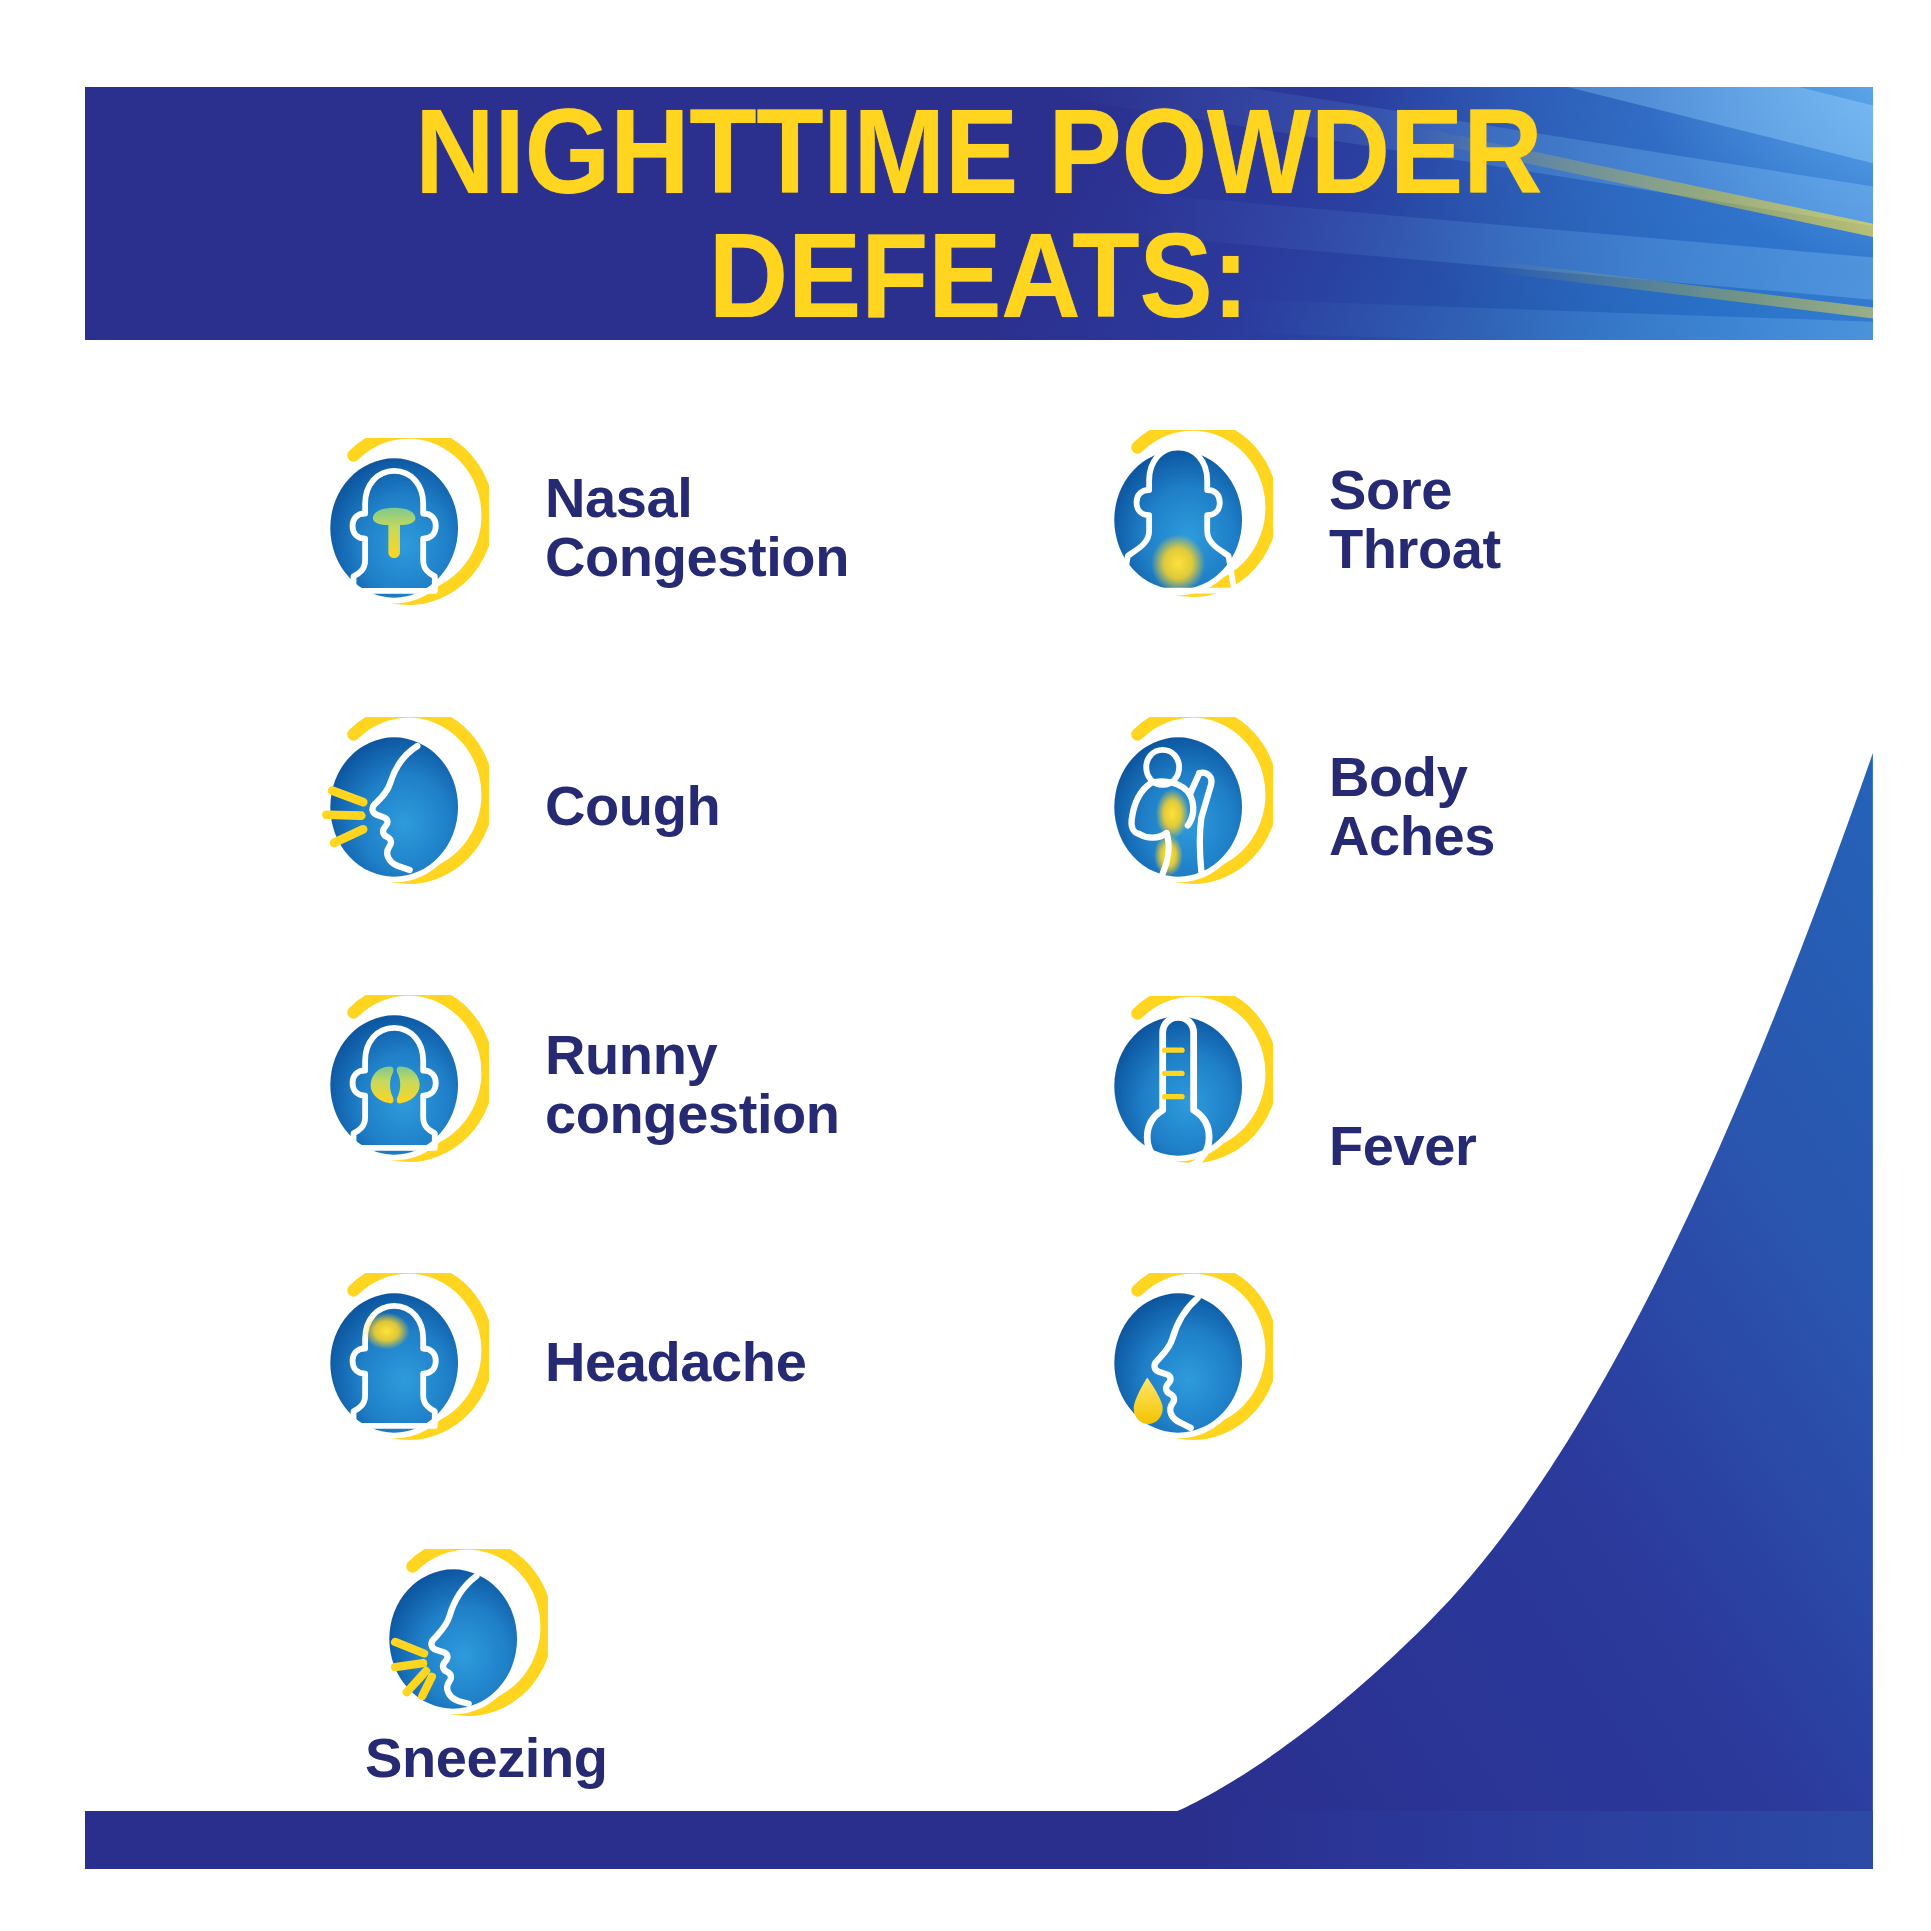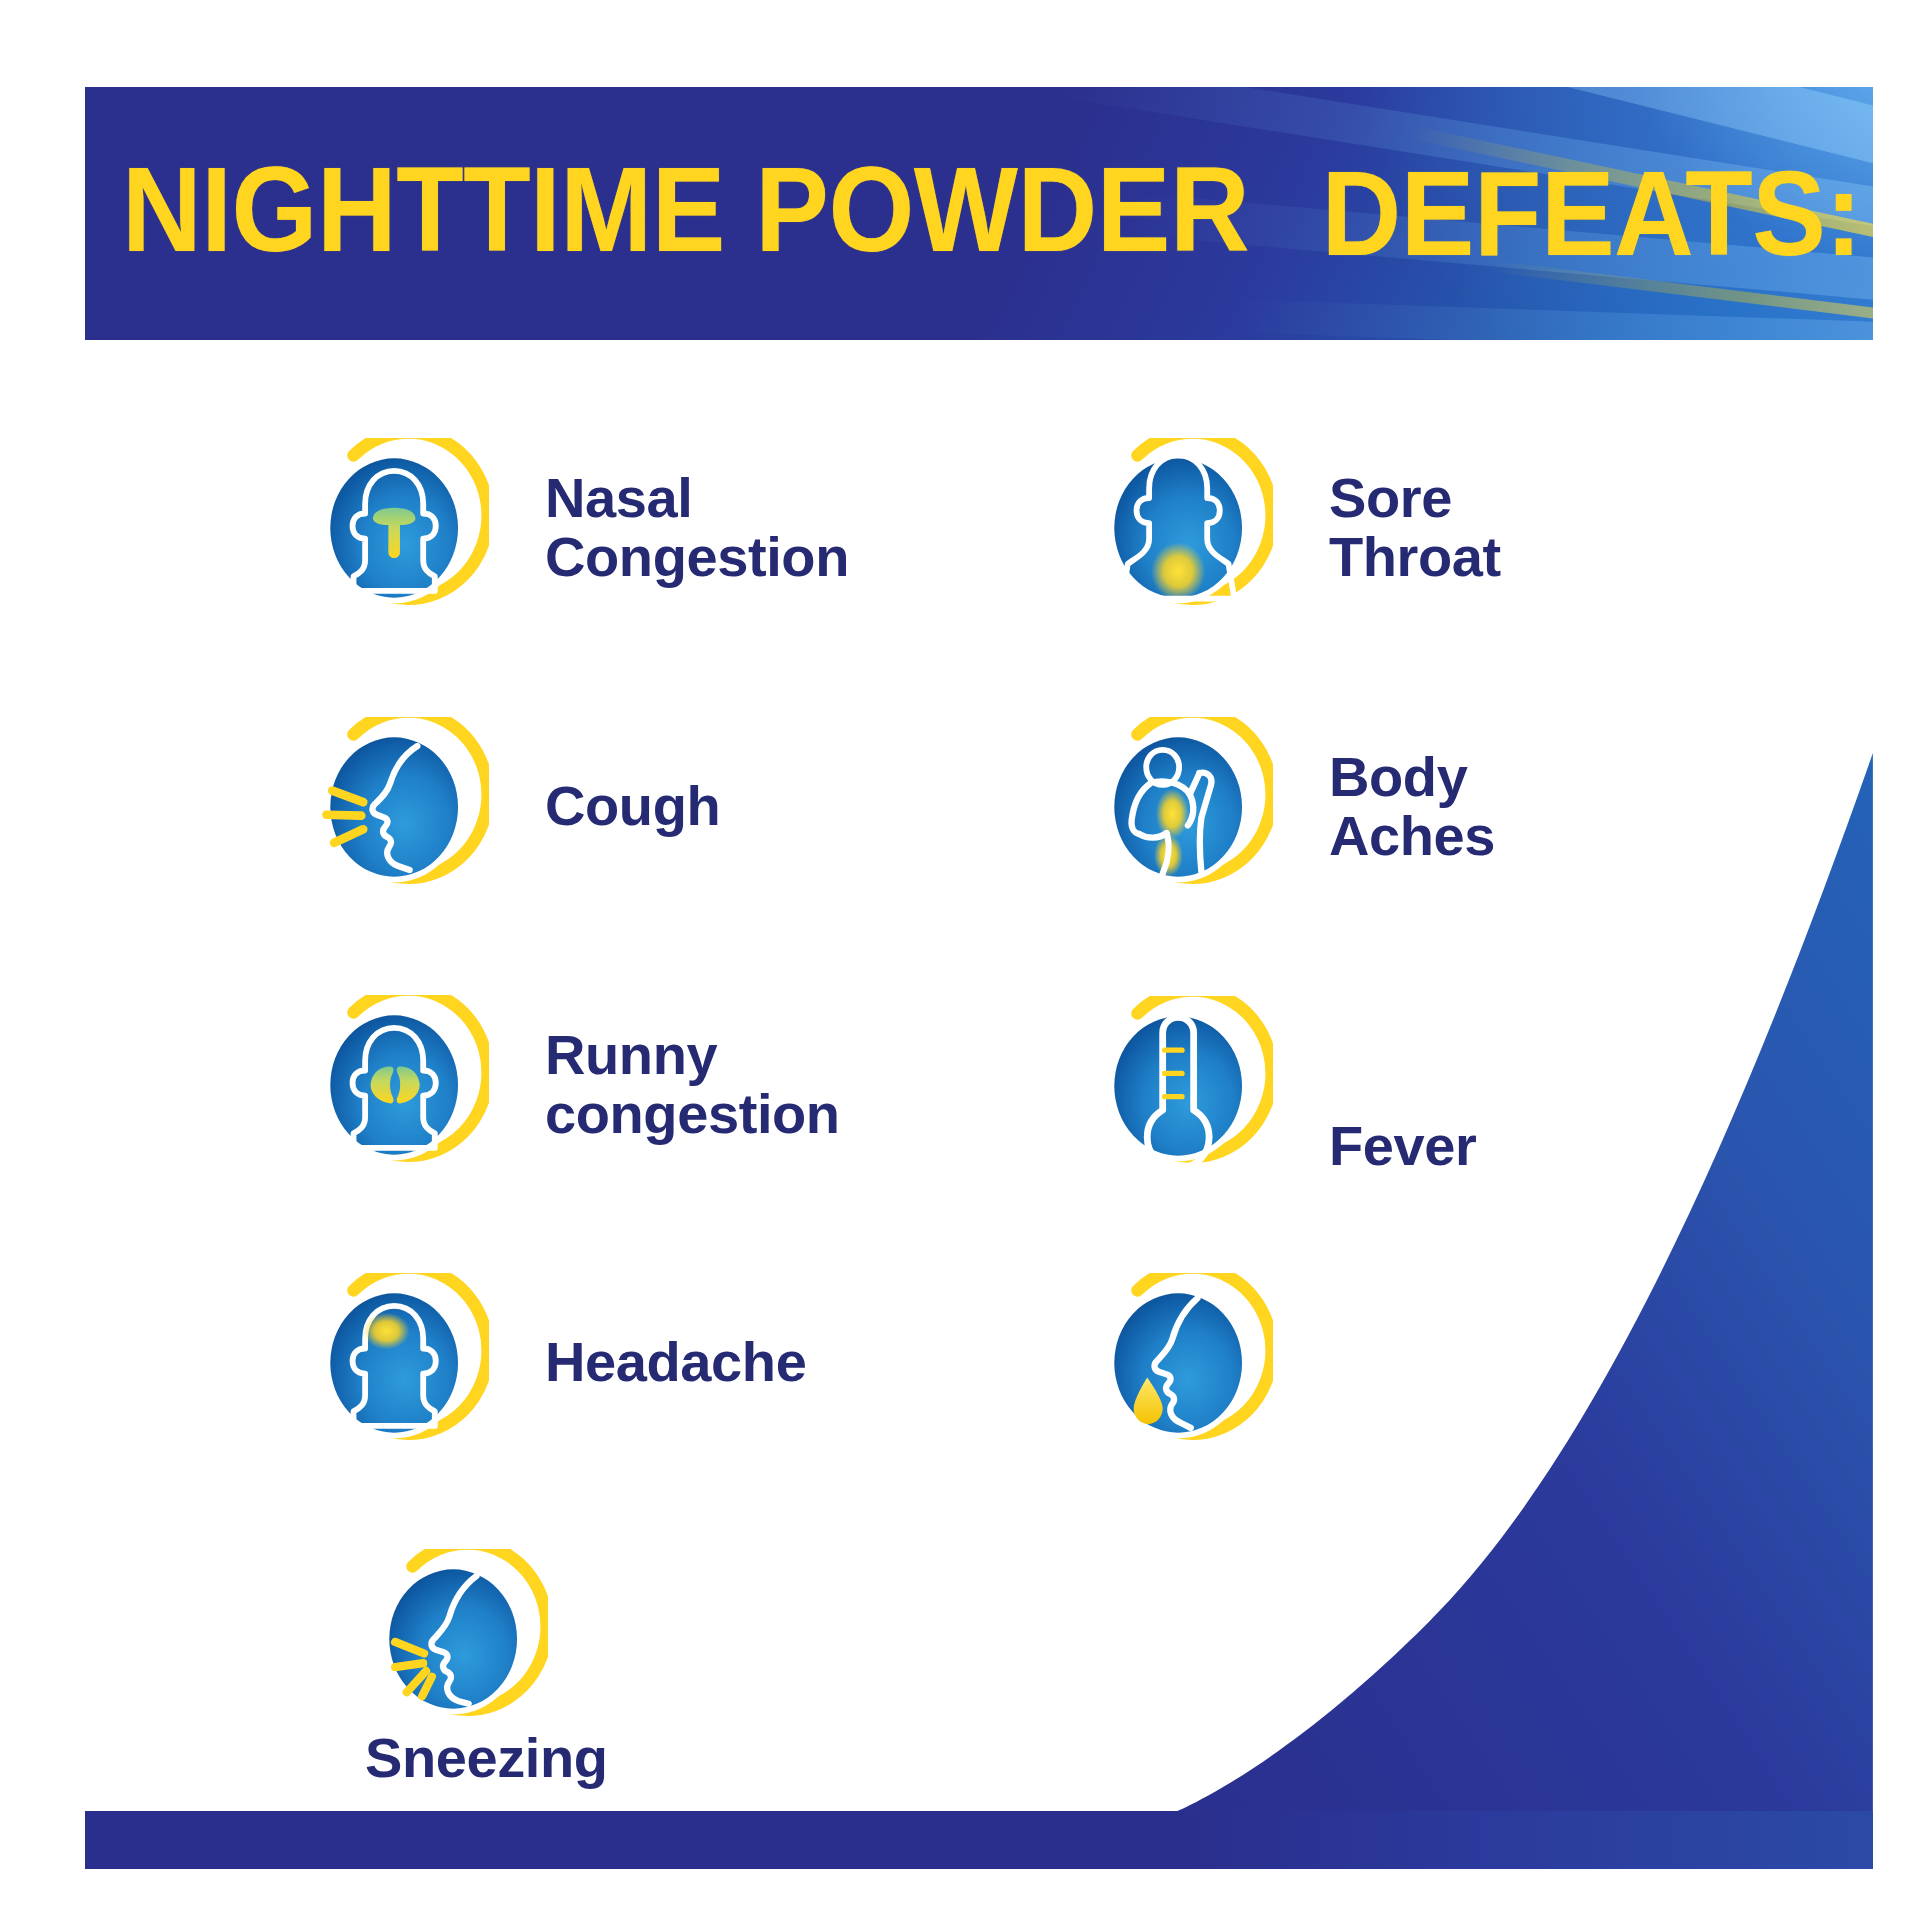--- a/index.html
+++ b/index.html
@@ -32,21 +32,21 @@
   }
   .ray-blue {
     background: linear-gradient(90deg, rgba(120,195,250,0) 0%, rgba(130,200,252,0.55) 55%, rgba(160,215,255,0.85) 100%);
   }
   .ray-yellow {
     background: linear-gradient(90deg, rgba(255,214,0,0) 0%, rgba(255,214,0,0.55) 60%, rgba(255,226,70,0.9) 100%);
   }
   #header-title {
     position: absolute;
     left: 0; top: 0; width: 100%; height: 100%;
-    display: flex; flex-direction: row;
+    display: flex; flex-direction: column;
     justify-content: center; align-items: center;
     z-index: 5;
   }
   .title-line {
     color: #FFD520;
     font-weight: 700;
     letter-spacing: -0.5px;
     line-height: 0.97;
     text-transform: uppercase;
     transform: scaleX(0.92);
@@ -244,21 +244,21 @@
               <line x1="66" y1="132" x2="56" y2="152"></line>
             </g>
           </svg>
         </div>
         <div class="symptom-label">Sneezing</div>
       </div>
     </div>
 
     <div class="symptom-column" id="column-right">
 
-      <div class="symptom-row" style="top:11px;">
+      <div class="symptom-row" style="top:3px;">
         <div class="icon-badge">
           <svg viewBox="0 0 186 186">
             <path d="M46,18 A82,86 0 1 1 30,120" fill="none" stroke="#FFD520" stroke-width="13" stroke-linecap="round"></path>
             <ellipse cx="88" cy="93" rx="72" ry="78" fill="#ffffff"></ellipse>
             <ellipse cx="88" cy="93" rx="66" ry="72" fill="url(#discGrad)"></ellipse>
             <ellipse cx="88" cy="138" rx="28" ry="30" fill="url(#hotGrad)"></ellipse>
             <path d="M88,18 C70,18 58,33 58,52 L58,62 C50,62 45,67 45,75 C45,83 50,88 58,88 L58,104 C58,118 44,124 36,130 L30,166 L146,166 L140,130 C132,124 118,118 118,104 L118,88 C126,88 131,83 131,75 C131,67 126,62 118,62 L118,52 C118,33 106,18 88,18 Z" fill="none" stroke="#ffffff" stroke-width="6" stroke-linejoin="round"></path>
           </svg>
         </div>
         <div class="symptom-label">Sore

